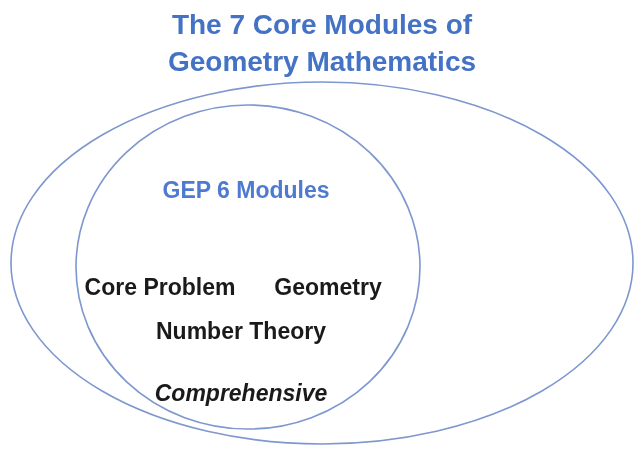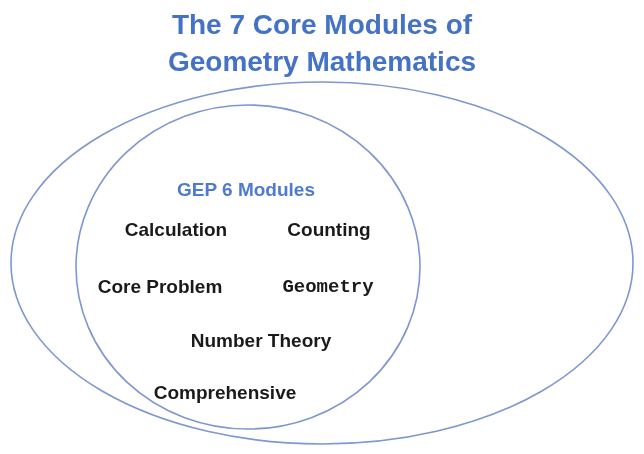--- a/index.html
+++ b/index.html
@@ -30,55 +30,53 @@
     font-weight: 700;
     line-height: 37px;
     color: #4472C4;
     letter-spacing: 0px;
   }
   .label {
     position: absolute;
     transform: translate(-50%, -50%);
     white-space: nowrap;
     font-weight: 700;
-    font-size: 19px;
+    font-size: 23px;
     color: #1A1A1A;
   }
   .label.heading {
     color: #4E7AD1;
   }
   .pos-heading        { left: 246px; top: 190px; }
   .pos-calculation    { left: 176px; top: 230px; }
   .pos-counting       { left: 329px; top: 230px; }
   .pos-word-problem   { left: 160px; top: 287px; }
-  .pos-geometry       { left: 328px; top: 287px; font-family: Liberation Mono, monospace; }
-  .pos-number-theory  { left: 241px; top: 341px; margin-left: 20px; }
-  .pos-comprehensive  { left: 225px; top: 393px; }
+  .pos-geometry       { left: 328px; top: 287px; }
+  .pos-number-theory  { left: 241px; top: 331px; }
+  .pos-comprehensive  { left: 241px; top: 393px; font-style: italic; }
   .pos-travel         { left: 516px; top: 275px; }
 </style>
 </head>
 <body>
 
 <div class="canvas">
 
   <svg class="venn-svg" width="644" height="454" viewBox="0 0 644 454">
     <ellipse cx="322" cy="263" rx="311" ry="181" fill="none" stroke-width="1.6" stroke="#7E97CE"></ellipse>
     <ellipse cx="248" cy="267" rx="172" ry="162" fill="none" stroke-width="1.6" stroke="#7E97CE"></ellipse>
   </svg>
 
   <div class="title">
     <div>The 7 Core Modules of</div>
     <div>Geometry Mathematics</div>
   </div>
 
   <div class="label heading pos-heading">GEP 6 Modules</div>
 
-  <div class="label pos-calculation">Calculation</div>
 
-  <div class="label pos-counting">Counting</div>
 
   <div class="label pos-word-problem">Core Problem</div>
 
   <div class="label pos-geometry">Geometry</div>
 
   <div class="label pos-number-theory">Number Theory</div>
 
   <div class="label pos-comprehensive">Comprehensive</div>
 
 

